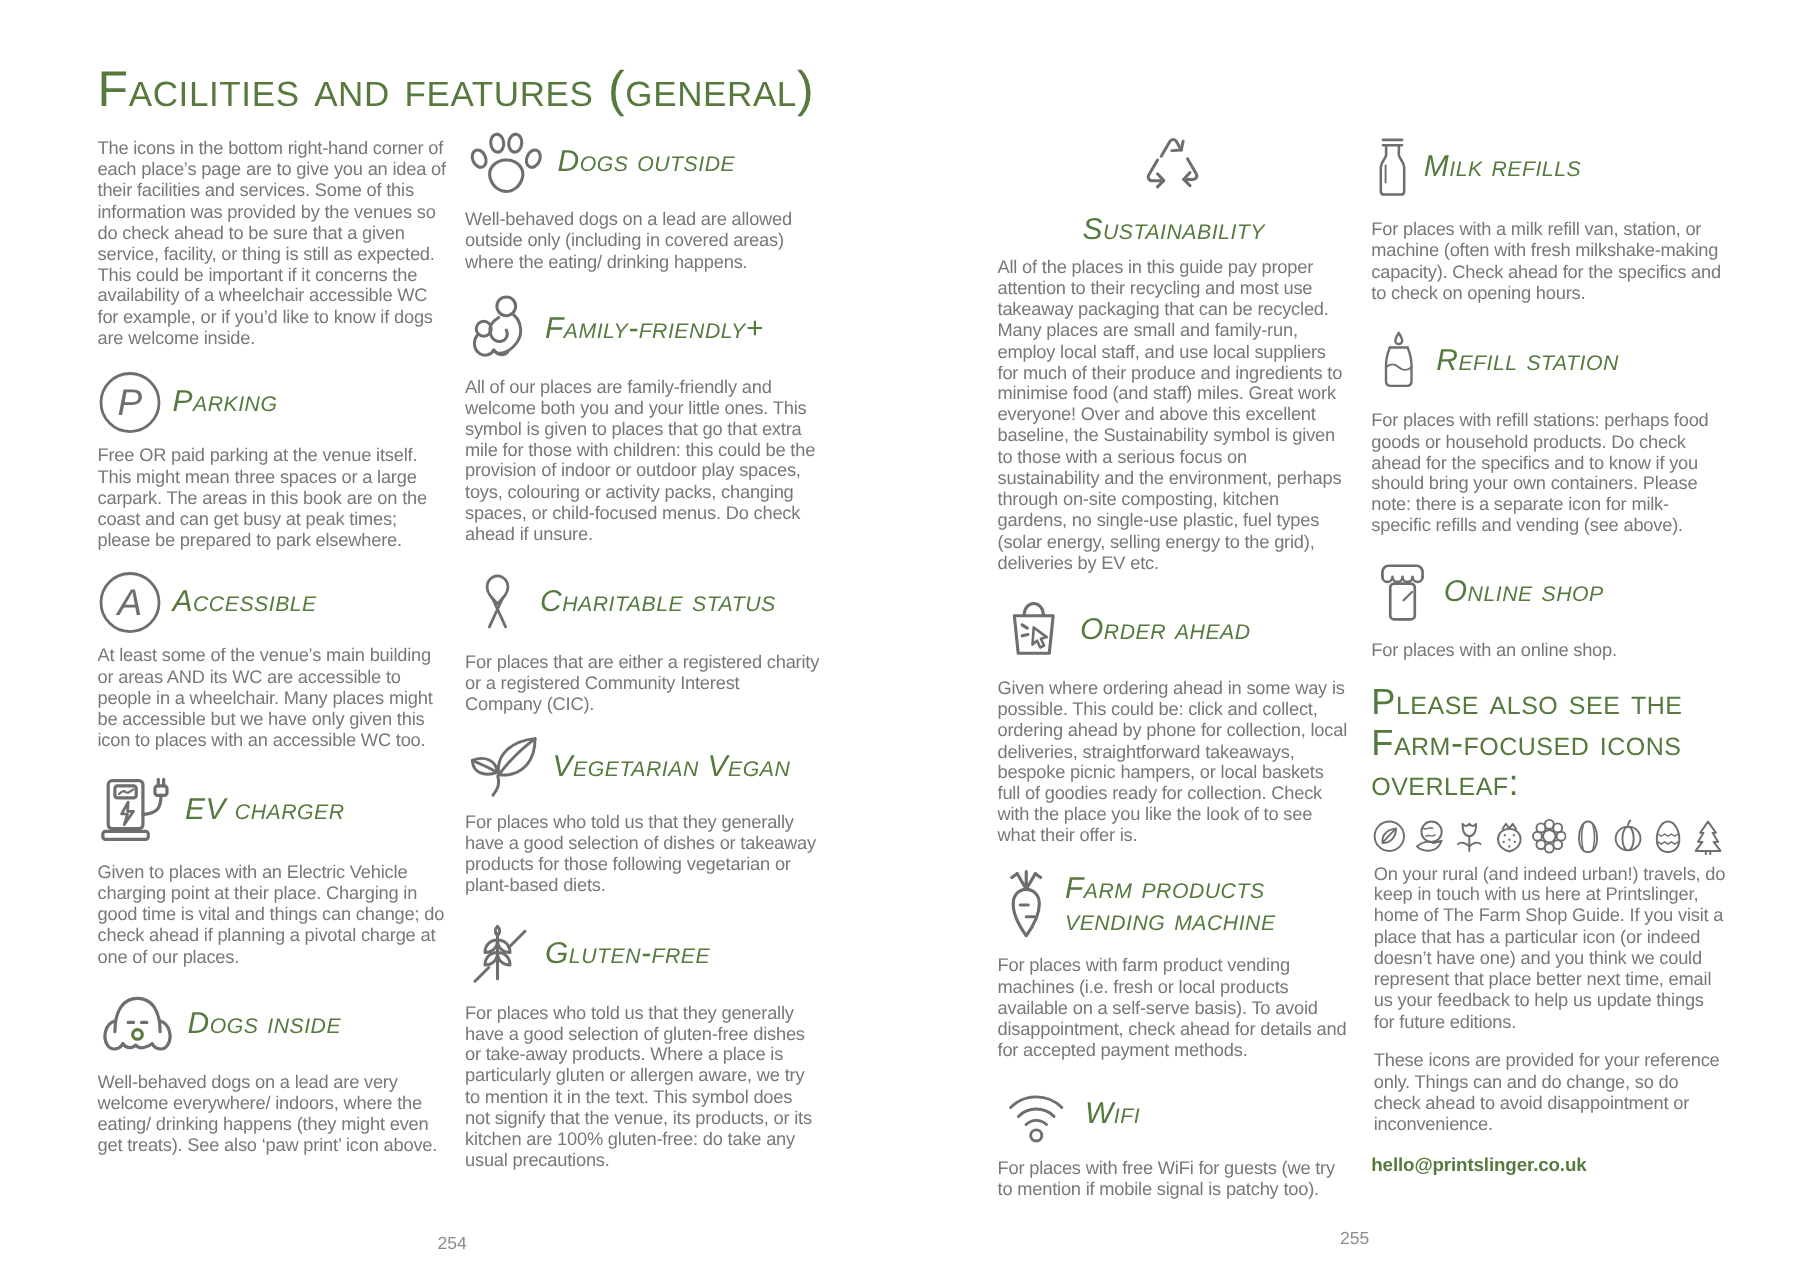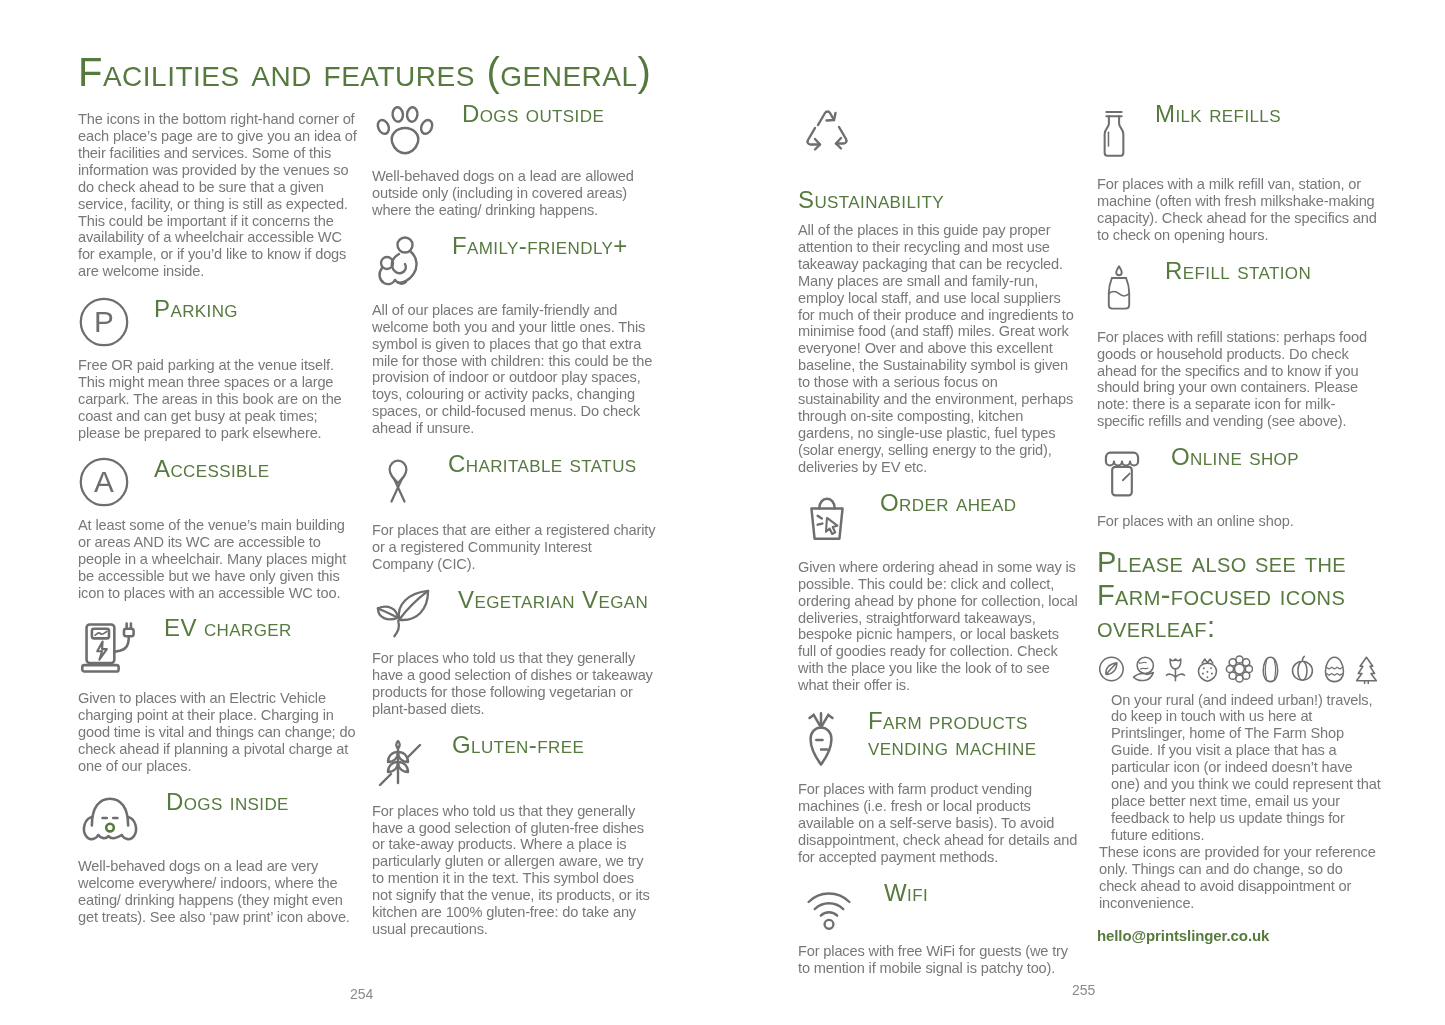--- a/index.html
+++ b/index.html
@@ -25,22 +25,23 @@
   .col{ position:absolute; }
   #col1{ left:78px;  top:111px; width:282px; }
   #col2{ left:372px; top:101px; width:284px; }
   #col3{ left:798px; top:101px; width:282px; }
   #col4{ left:1097px;top:101px; width:284px; }
   p.body{
     font-size:14.6px; line-height:1.16;
     color:var(--gray); letter-spacing:-0.15px;
   }
   .icon-row{
-    display:flex; gap:24px;
+    display:flex; align-items:center; gap:8px;
     margin:14px 0 9px 0;
+    font-style:italic;
   }
   .icon-row svg{ flex:0 0 auto; }
   h2.sec-h{
     font-variant:small-caps;
     font-size:24px; font-weight:400; line-height:1.08;
     color:var(--green); letter-spacing:0.4px;
   }
   h3.sub-h{
     font-variant:small-caps;
     font-size:29px; font-weight:400; line-height:1.12;
@@ -54,21 +55,21 @@
   .email{
     display:inline-block; margin-top:15px;
     color:var(--green); font-weight:bold;
     font-size:15px; letter-spacing:-0.1px;
   }
   .page-num{
     position:absolute; color:#8a8b8d; font-size:14px;
   }
   #pn-left{ left:350px; top:986px; }
   #pn-right{ left:1072px; top:982px; }
-  .mt{ }
+  .mt{ margin-top:14px; }
   svg{ stroke:var(--icon); fill:none; stroke-width:2.4; stroke-linecap:round; stroke-linejoin:round; }
   svg.small{ stroke-width:1.7; }
   svg text{ stroke:none; fill:var(--icon); font-family:"Liberation Sans",sans-serif; }
 </style>
 </head>
 <body>
 
 <h1 class="page-title">Facilities and features (general)</h1>
 
 <div class="col" id="col1">
@@ -343,20 +344,20 @@
       <path d="M16,3 C10,3 6,11 6,19 C6,25.5 10,30 16,30 C22,30 26,25.5 26,19 C26,11 22,3 16,3 z"></path>
       <path d="M7,14 l3,2 3,-2 3,2 3,-2 3,2 3,-2 M7,21 l3,2 3,-2 3,2 3,-2 3,2 3,-2" stroke-width="1.3"></path>
     </svg>
     <svg class="small" width="30" height="30" viewBox="0 0 32 32">
       <path d="M16,3 L9,13 L12,13 L7,21 L11,21 L5,29 L27,29 L21,21 L25,21 L20,13 L23,13 Z"></path>
       <path d="M14,29 V32 M18,29 V32"></path>
     </svg>
   </div>
 
 
-  <p class="body" style="margin-top:8px; margin-left:14px;">On your rural (and indeed urban!) travels, do keep in touch with us here at Printslinger, home of The Farm Shop Guide. If you visit a place that has a particular icon (or indeed doesn’t have one) and you think we could represent that place better next time, email us your feedback to help us update things for future editions.</p>
+  <p class="body" style="margin-top:8px; margin-left:2px;">On your rural (and indeed urban!) travels, do keep in touch with us here at Printslinger, home of The Farm Shop Guide. If you visit a place that has a particular icon (or indeed doesn’t have one) and you think we could represent that place better next time, email us your feedback to help us update things for future editions.</p>
   <p class="body mt" style="margin-left:2px;">These icons are provided for your reference only. Things can and do change, so do check ahead to avoid disappointment or inconvenience.</p>
 
   <a class="email">hello@printslinger.co.uk</a>
 </div>
 
 <span class="page-num" id="pn-left">254</span>
 <span class="page-num" id="pn-right">255</span>
 
 </body></html>

